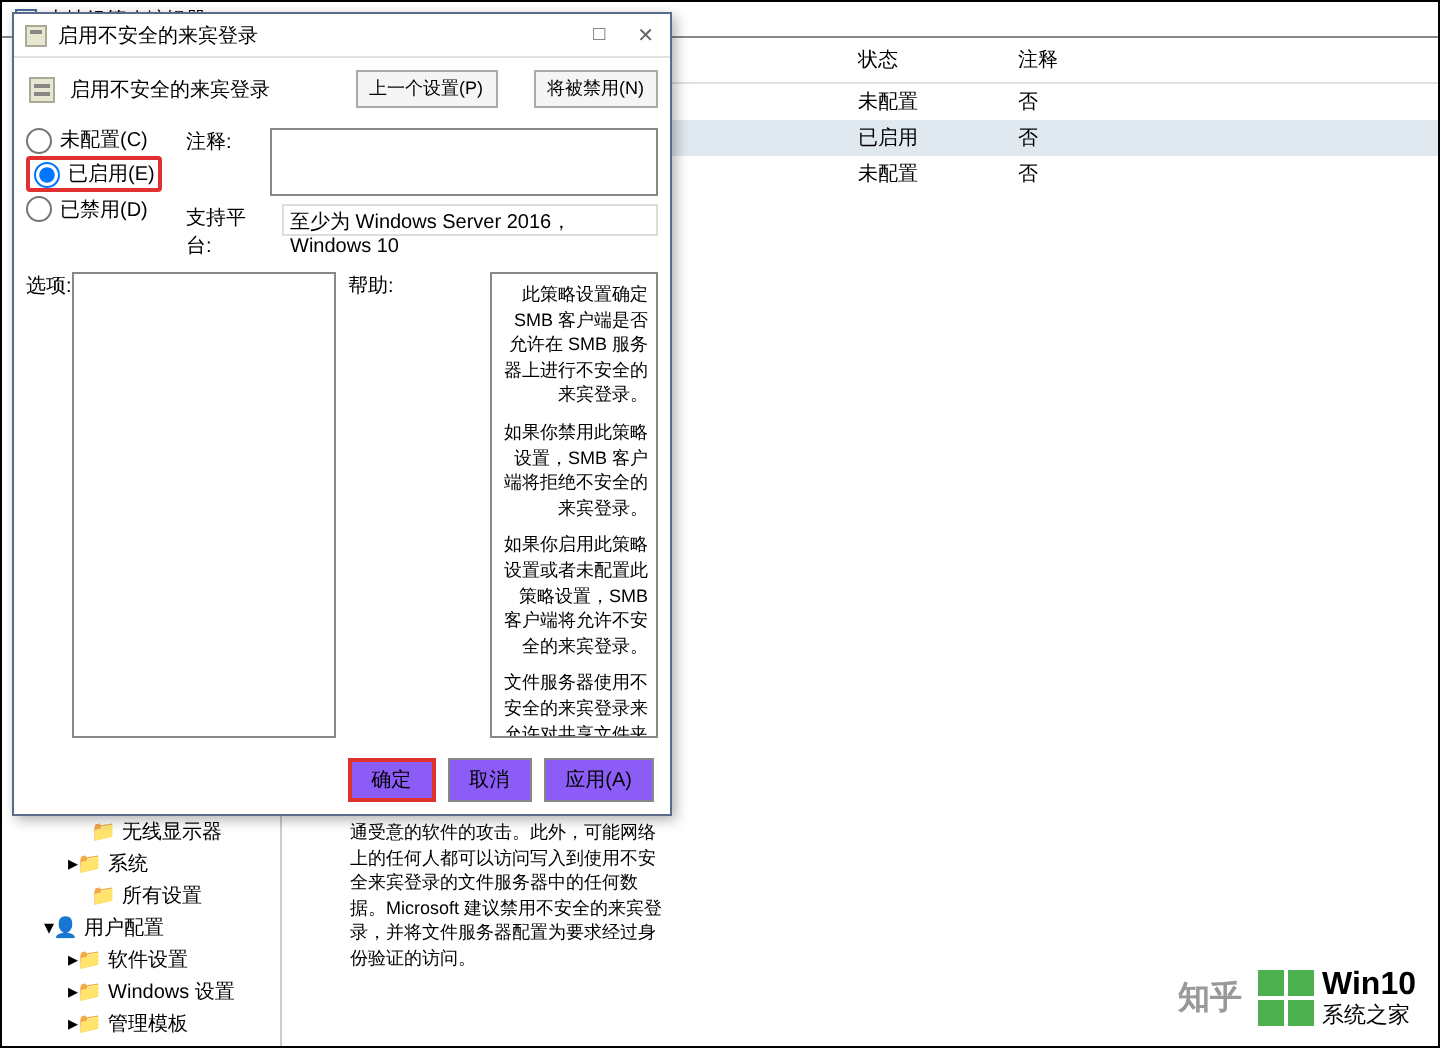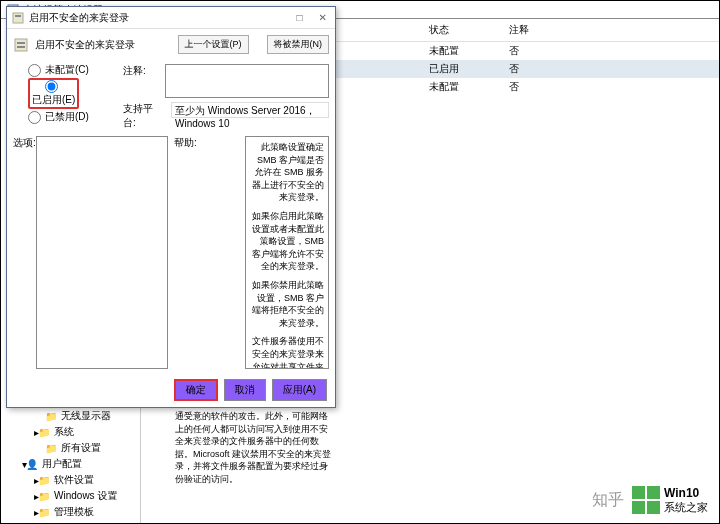--- a/index.html
+++ b/index.html
@@ -32,24 +32,24 @@
 .dialog-title .controls { margin-left: auto; display: flex; gap: 8px; font-size: 10px; color: #666; }
 .dialog-title .controls span { cursor: pointer; padding: 0 4px; }
 
 .dialog-body { padding: 4px 6px; height: calc(100% - 22px); display: flex; flex-direction: column; }
 .dialog-header-row { display: flex; align-items: center; gap: 6px; padding: 2px 0 6px; }
 .dialog-header-row .icon { width: 16px; height: 16px; }
 .dialog-header-row .title { font-size: 10px; flex: 1; }
 .nav-buttons { display: flex; gap: 18px; margin-left: auto; }
 .nav-btn { font-size: 9px; padding: 2px 6px; border: 1px solid #aaa; background: #f5f5f5; cursor: pointer; }
 
-.radio-section { margin: 2px 15px; }
+.radio-section { margin: 2px 0; }
 .radio-row { display: flex; align-items: center; padding: 1px 0; font-size: 10px; }
 .radio-row input { margin-right: 4px; }
-.radio-row.highlighted { border: 2px solid #e03030; border-radius: 2px; padding: 0 2px; display: inline-flex; flex-direction: column; }
+.radio-row.highlighted { border: 2px solid #e03030; border-radius: 2px; padding: 0 2px; display: inline-flex; }
 
 .comment-section { display: flex; gap: 6px; margin: 4px 0; }
 .comment-label { font-size: 10px; width: 36px; }
 .comment-box { flex: 1; height: 34px; border: 1px solid #888; background: #fff; overflow-y: scroll; }
 
 .platform-row { display: flex; gap: 6px; font-size: 10px; margin: 2px 0; }
 .platform-label { width: 42px; }
 .platform-text { flex: 1; height: 16px; border: 1px solid #ddd; padding: 1px 3px; }
 
 .panels-row { display: flex; gap: 6px; margin: 4px 0; flex: 1; min-height: 0; }
@@ -63,26 +63,26 @@
 .dialog-buttons { display: flex; justify-content: flex-end; gap: 6px; padding: 6px 2px 2px; }
 .dlg-btn { font-size: 10px; padding: 2px 10px; border: 1px solid #888; background: #8b5cf6; cursor: pointer; }
 .dlg-btn.primary { border: 2px solid #e03030; }
 
 .sidebar-bottom { position: absolute; left: 22px; top: 408px; font-size: 10px; }
 .sidebar-bottom .tree-item { padding: 1px 0; }
 
 .note-box { position: absolute; left: 175px; top: 410px; width: 160px; font-size: 9px; line-height: 1.4; }
 
 .watermark { position: absolute; right: 12px; bottom: 10px; display: flex; align-items: center; gap: 8px; }
-.zhihu { font-size: 16px; color: #999; font-weight: normal; }
+.zhihu { font-size: 16px; color: #999; font-weight: bold; }
 .win10-logo { display: flex; align-items: center; gap: 4px; }
 .win-squares { display: grid; grid-template-columns: 1fr 1fr; grid-template-rows: 1fr 1fr; gap: 2px; width: 28px; height: 28px; }
 .win-squares div { background: #4caf50; }
 .win10-text { font-size: 11px; line-height: 1.1; }
-.win10-text .big { font-size: 12px; font-weight: bold; }
+.win10-text .big { font-size: 16px; font-weight: bold; }
 
 ::-webkit-scrollbar { width: 12px; }
 ::-webkit-scrollbar-track { background: #f0f0f0; }
 ::-webkit-scrollbar-thumb { background: #c0c0c0; }
 </style>
 </head>
 <body>
 
 <div class="main-window">
   <div class="titlebar-main">
@@ -186,22 +186,22 @@
 
     <div class="panels-row">
       <div class="panel-wrap left-panel-wrap">
         <div class="panel-label">选项:</div>
         <div class="panel"></div>
       </div>
       <div class="panel-wrap right-panel-wrap">
         <div class="panel-label">帮助:</div>
         <div class="panel">
           <p>此策略设置确定 SMB 客户端是否允许在 SMB 服务器上进行不安全的来宾登录。</p>
+          <p>如果你禁用此策略设置，SMB 客户端将拒绝不安全的来宾登录。</p>
           <p>如果你启用此策略设置或者未配置此策略设置，SMB 客户端将允许不安全的来宾登录。</p>
-          <p>如果你禁用此策略设置，SMB 客户端将拒绝不安全的来宾登录。</p>
           <p>文件服务器使用不安全的来宾登录来允许对共享文件夹未经身份验证的访问。尽管在企业环境中不常见，但消费类设备中经常使用消费型网络附加存储(NAS)设备经常使用不安全的来宾登录。默认情况下，Windows 文件服务器要求身份验证并且不使用不安全的来宾登录。由于不安全的来宾登录未经过身份验证，重要的安全功能(例如 SMB 签名和 SMB 加密)将被禁用。因此，允许不安全的来宾登录的客户端容易受到SMB中间人攻击，从而导致数据丢失，数据损坏和暴露恶意软件的攻击。此外，可能网络上的任何人都可以访问写入到使用不安全来宾登录的文件服务器中的任何数据，Microsoft 建议禁用不安全的来宾登录，并将文件服务器配置为要求经过身份验证的访问。</p>
         </div>
       </div>
     </div>
 
     <div class="dialog-buttons">
       <button class="dlg-btn primary">确定</button>
       <button class="dlg-btn">取消</button>
       <button class="dlg-btn">应用(A)</button>
     </div>

